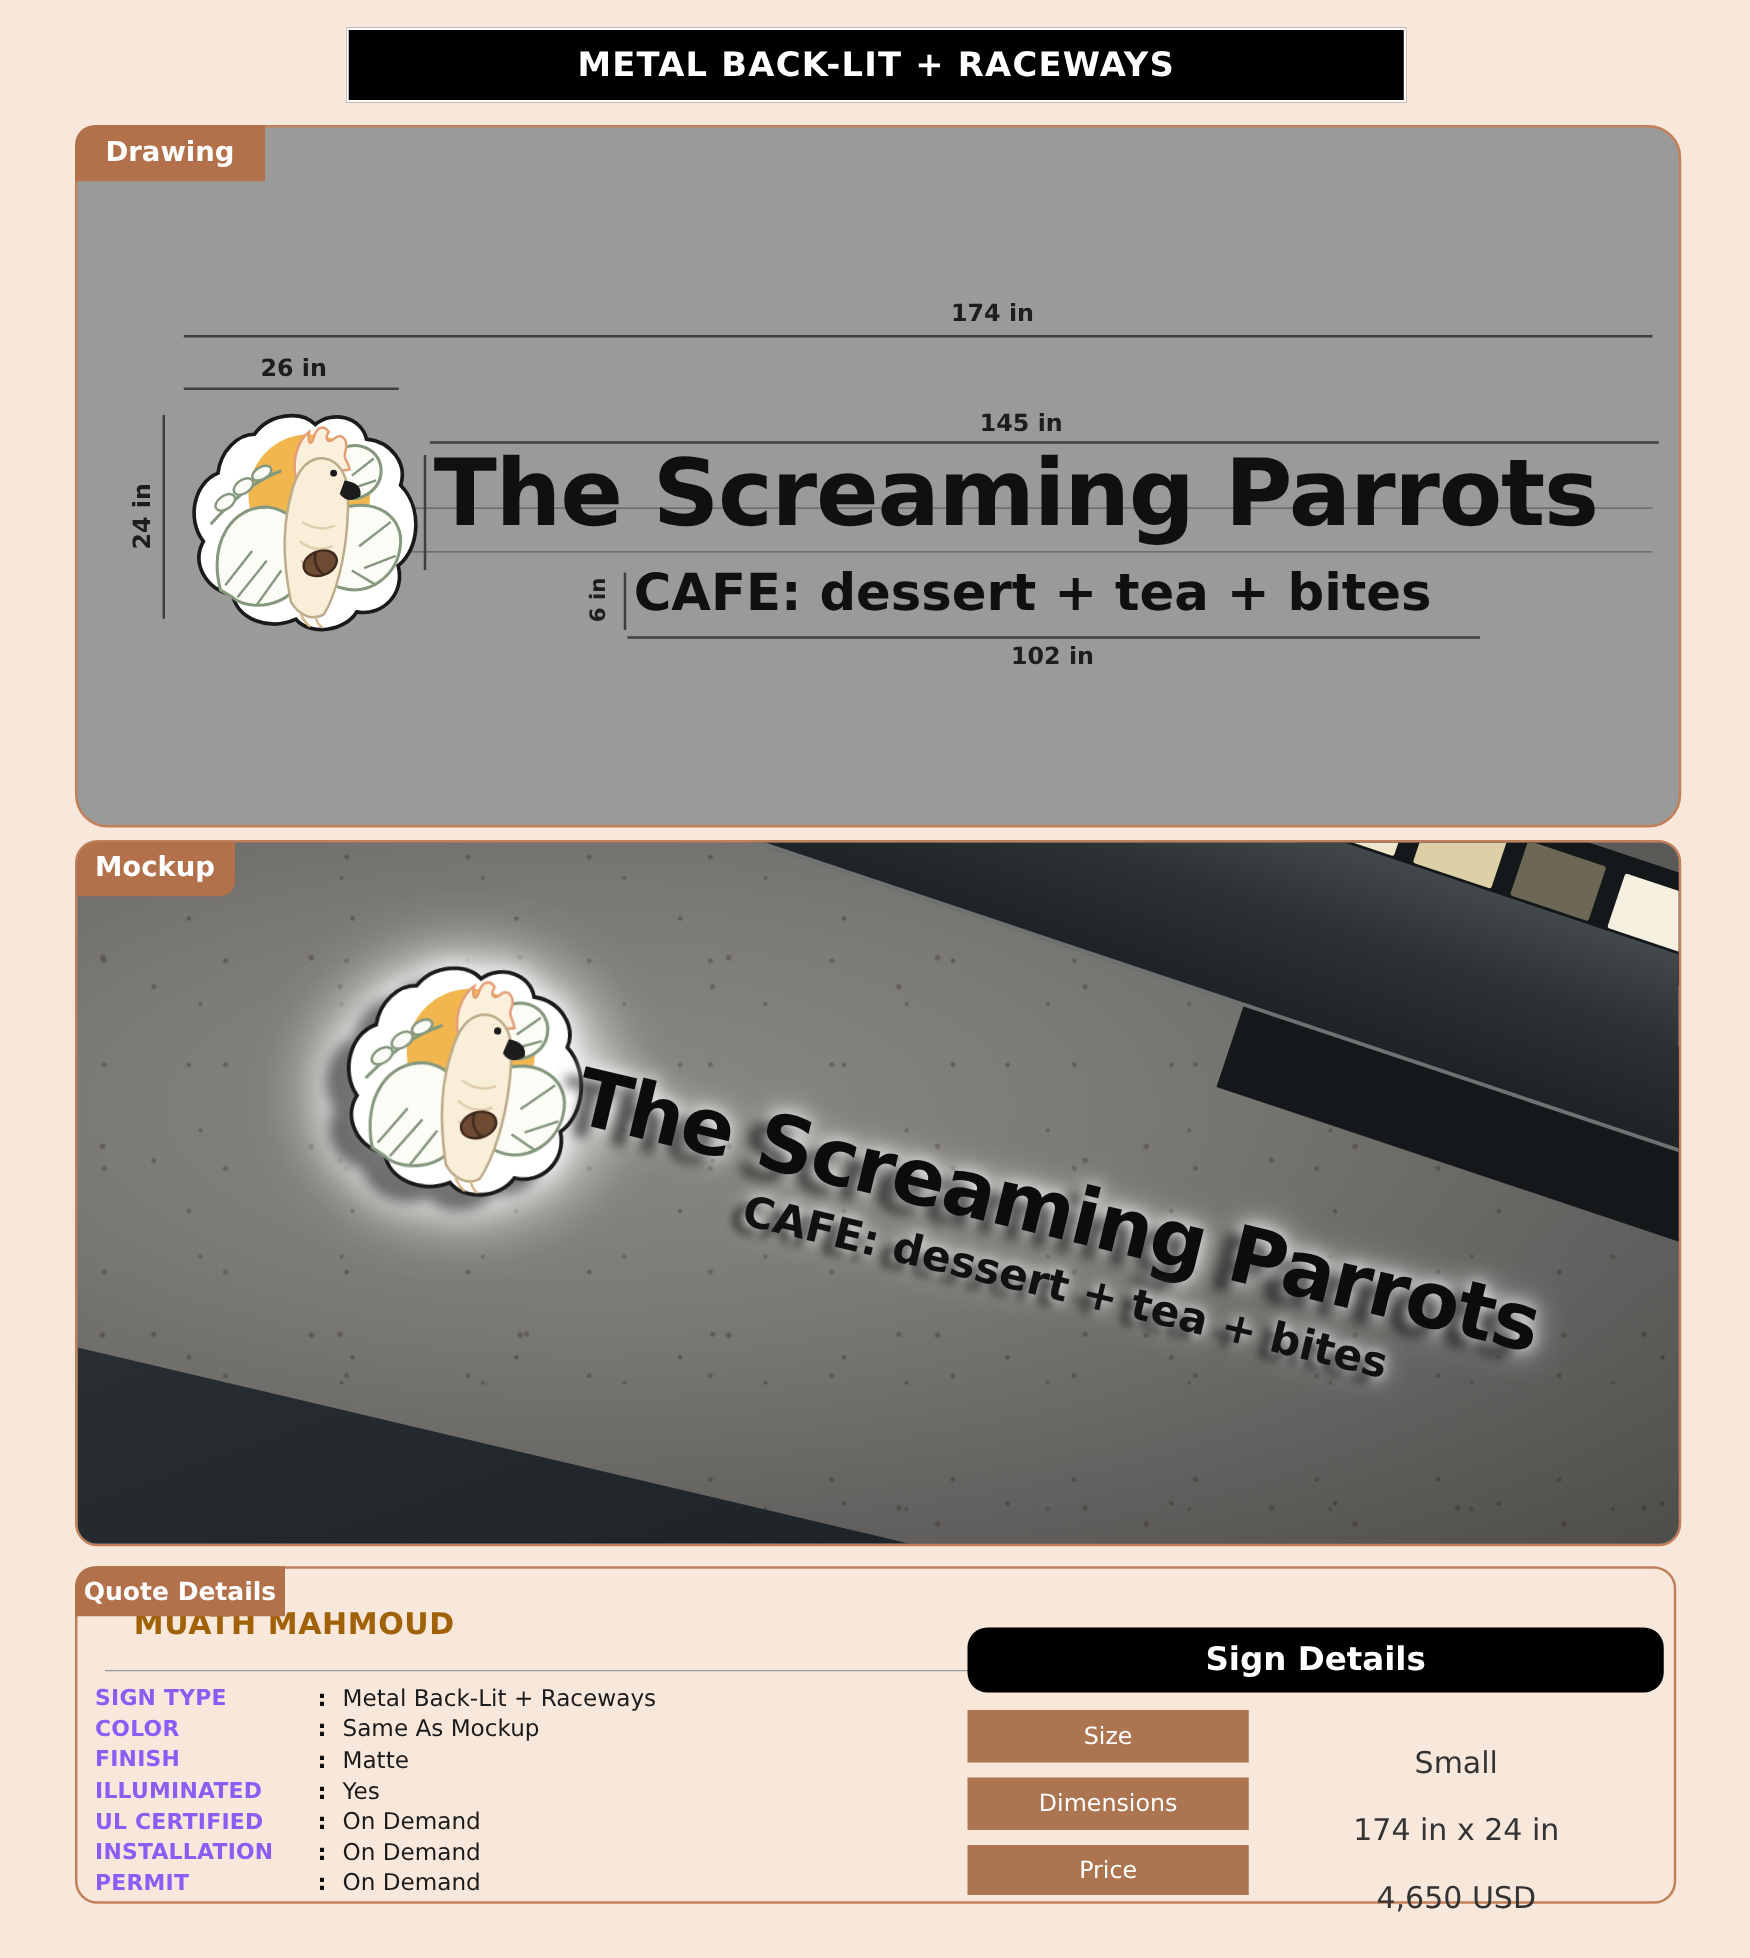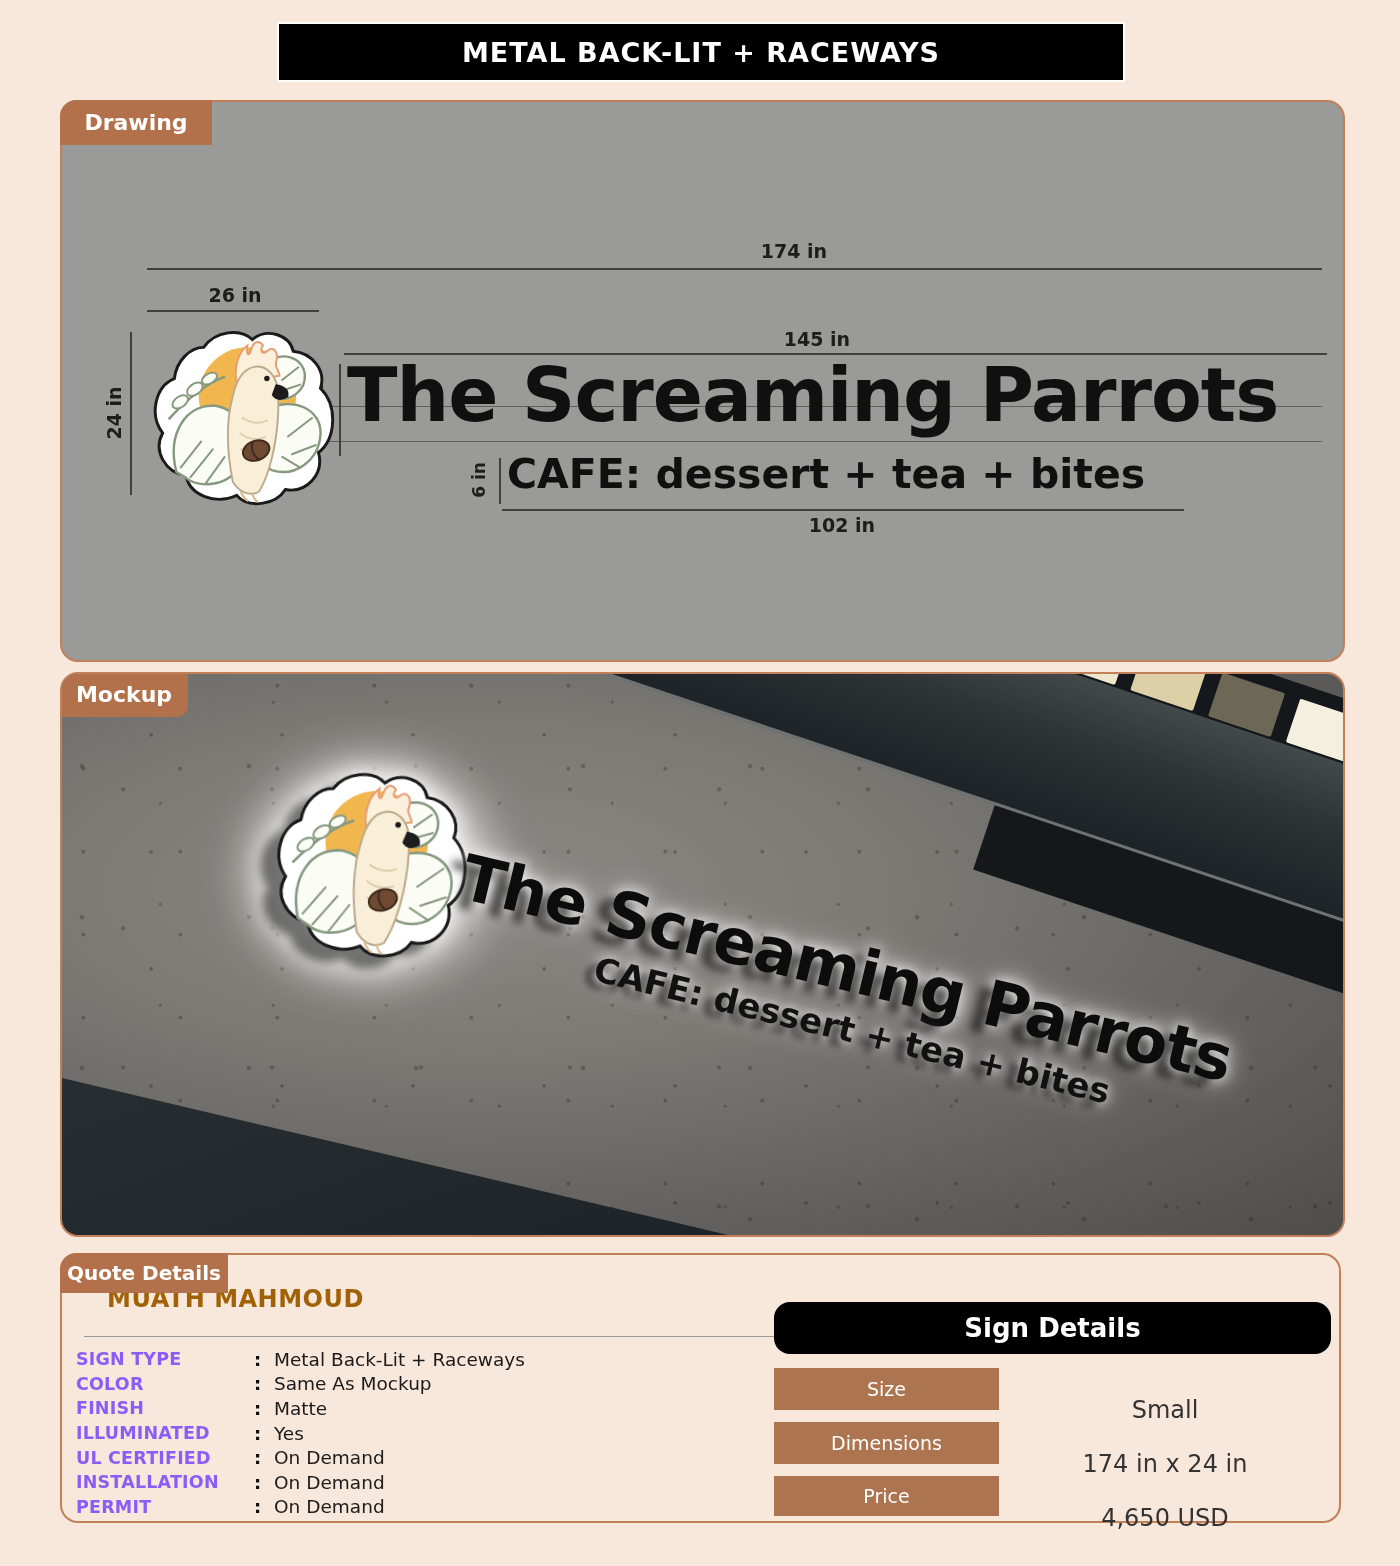--- a/index.html
+++ b/index.html
@@ -28,21 +28,21 @@
     border:2px solid #c2805a; border-radius:18px;
   }
   .tab {
     position:absolute; left:-2px; top:-2px; z-index:30;
     background:#b2714b; color:#fff; font-weight:bold;
     border-radius:16px 0 0 0;
     display:flex; align-items:center; justify-content:center;
   }
 
   
-  .drawing-panel { top:100px; height:562px; background:#9a9a98; }
+  .drawing-panel { top:100px; height:562px; background:#9a9a98;border-radius:26px; }
   .drawing-panel .tab { width:152px; height:45px; font-size:22px; }
 
   .dim-label {
     position:absolute; color:#1d1d1d; font-weight:bold; font-size:19px;
     text-align:center; white-space:nowrap; z-index:5;
   }
   .vlabel { transform:rotate(-90deg); transform-origin:center; }
   .hline { position:absolute; border-top:2px solid #3f3f3f; height:0; z-index:4; }
   .vline { position:absolute; border-left:2px solid #3f3f3f; width:0; z-index:4; }
   .guide { position:absolute; border-top:1px solid #606060; height:0; z-index:1; }

